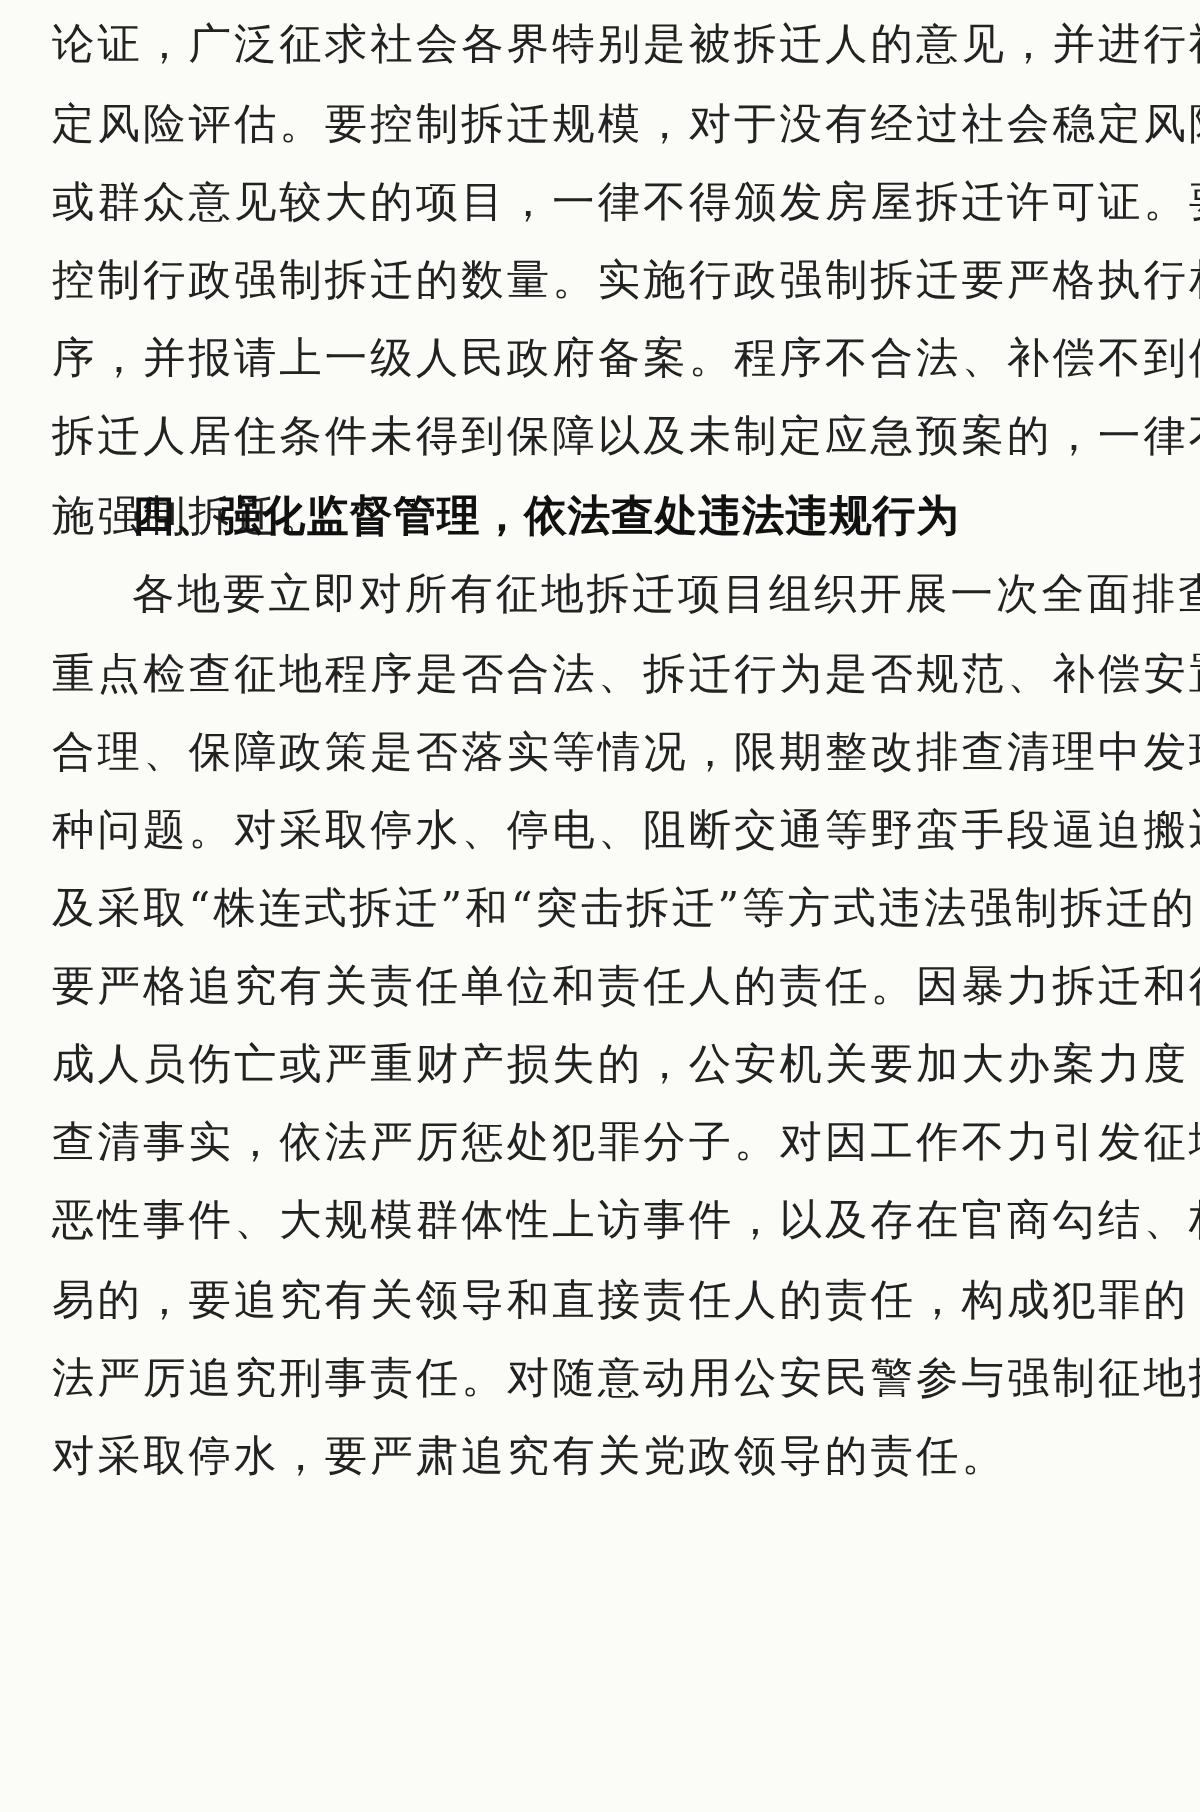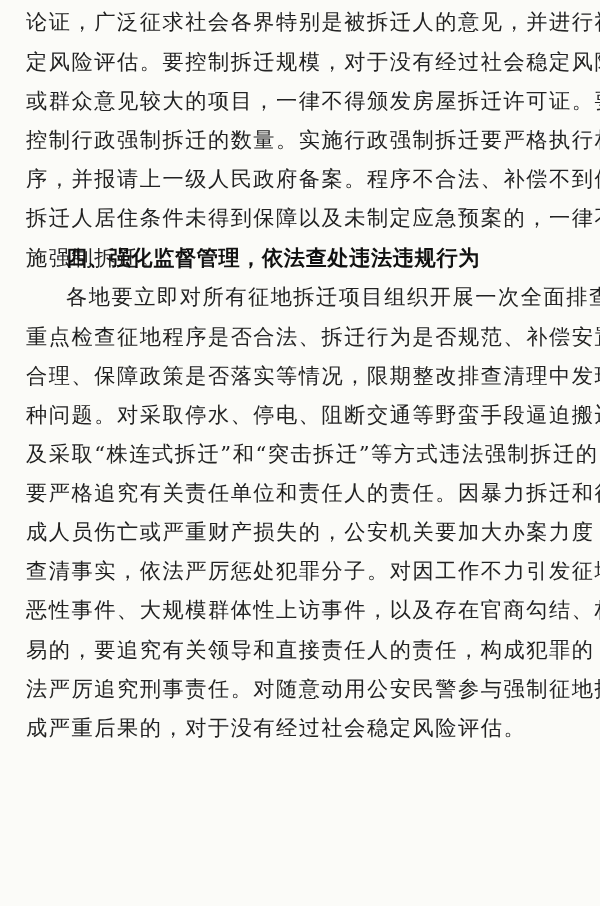--- a/index.html
+++ b/index.html
@@ -41,14 +41,14 @@
   <div class="line" style="top:322px">重点检查征地程序是否合法、拆迁行为是否规范、补偿安置是否</div>
   <div class="line" style="top:361px">合理、保障政策是否落实等情况，限期整改排查清理中发现的各</div>
   <div class="line" style="top:400px">种问题。对采取停水、停电、阻断交通等野蛮手段逼迫搬迁，以</div>
   <div class="line" style="top:439px">及采取“株连式拆迁”和“突击拆迁”等方式违法强制拆迁的，</div>
   <div class="line" style="top:478px">要严格追究有关责任单位和责任人的责任。因暴力拆迁和征地造</div>
   <div class="line" style="top:517px">成人员伤亡或严重财产损失的，公安机关要加大办案力度，尽快</div>
   <div class="line" style="top:556px">查清事实，依法严厉惩处犯罪分子。对因工作不力引发征地拆迁</div>
   <div class="line" style="top:595px">恶性事件、大规模群体性上访事件，以及存在官商勾结、权钱交</div>
   <div class="line" style="top:635px">易的，要追究有关领导和直接责任人的责任，构成犯罪的，要依</div>
   <div class="line" style="top:674px">法严厉追究刑事责任。对随意动用公安民警参与强制征地拆迁造</div>
-  <div class="line" style="top:713px">成严重后果的，对于没有经过社会稳定风险评估。</div>
+  <div class="line" style="top:713px">对采取停水，要严肃追究有关党政领导的责任。</div>
 </div>
 
 </body></html>

